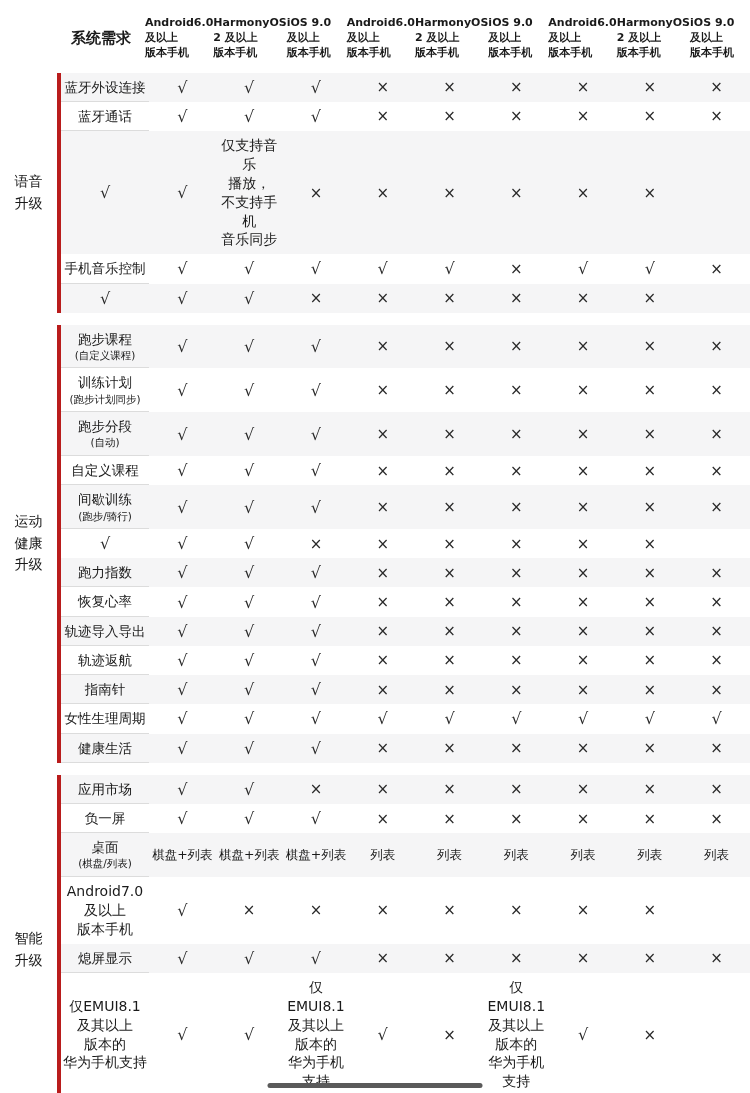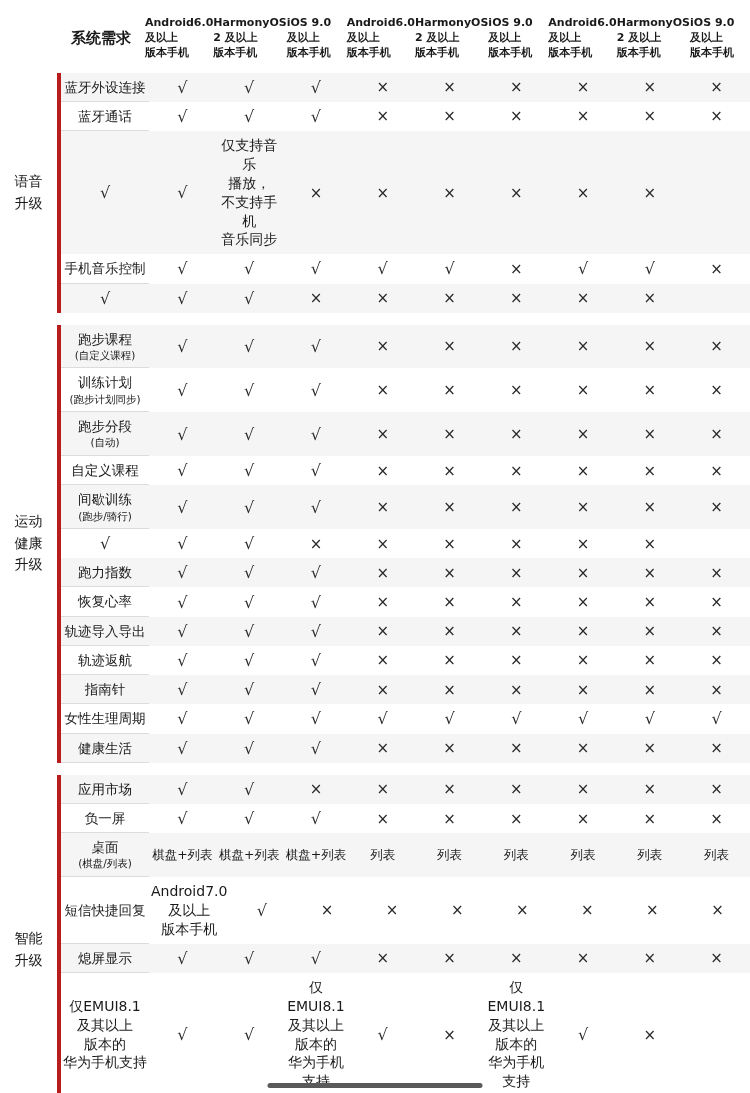--- a/index.html
+++ b/index.html
@@ -782,23 +782,20 @@
               <span class="val-text">列表</span>
             </div>
             <div class="cell value-cell">
               <span class="val-text">列表</span>
             </div>
             <div class="cell value-cell">
               <span class="val-text">列表</span>
             </div>
           </div>
           <div class="row">
-            <div class="cell feature-cell">
-              <div class="feature-label">短信快捷回复</div>
-            </div>
             <div class="cell value-cell">
               <span class="val-text multi">Android7.0
 及以上
 版本手机</span>
             </div>
             <div class="cell value-cell">
               <span class="sym check">√</span>
             </div>
             <div class="cell value-cell">
               <span class="sym cross">×</span>

